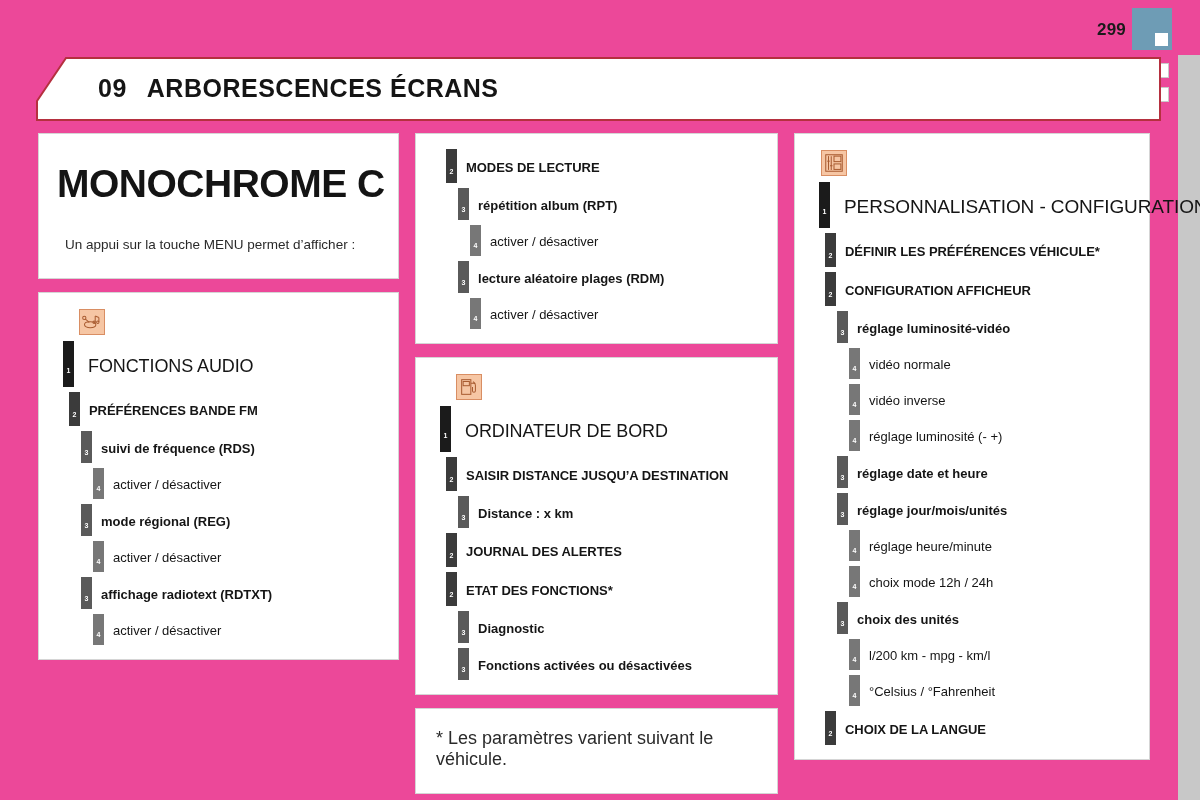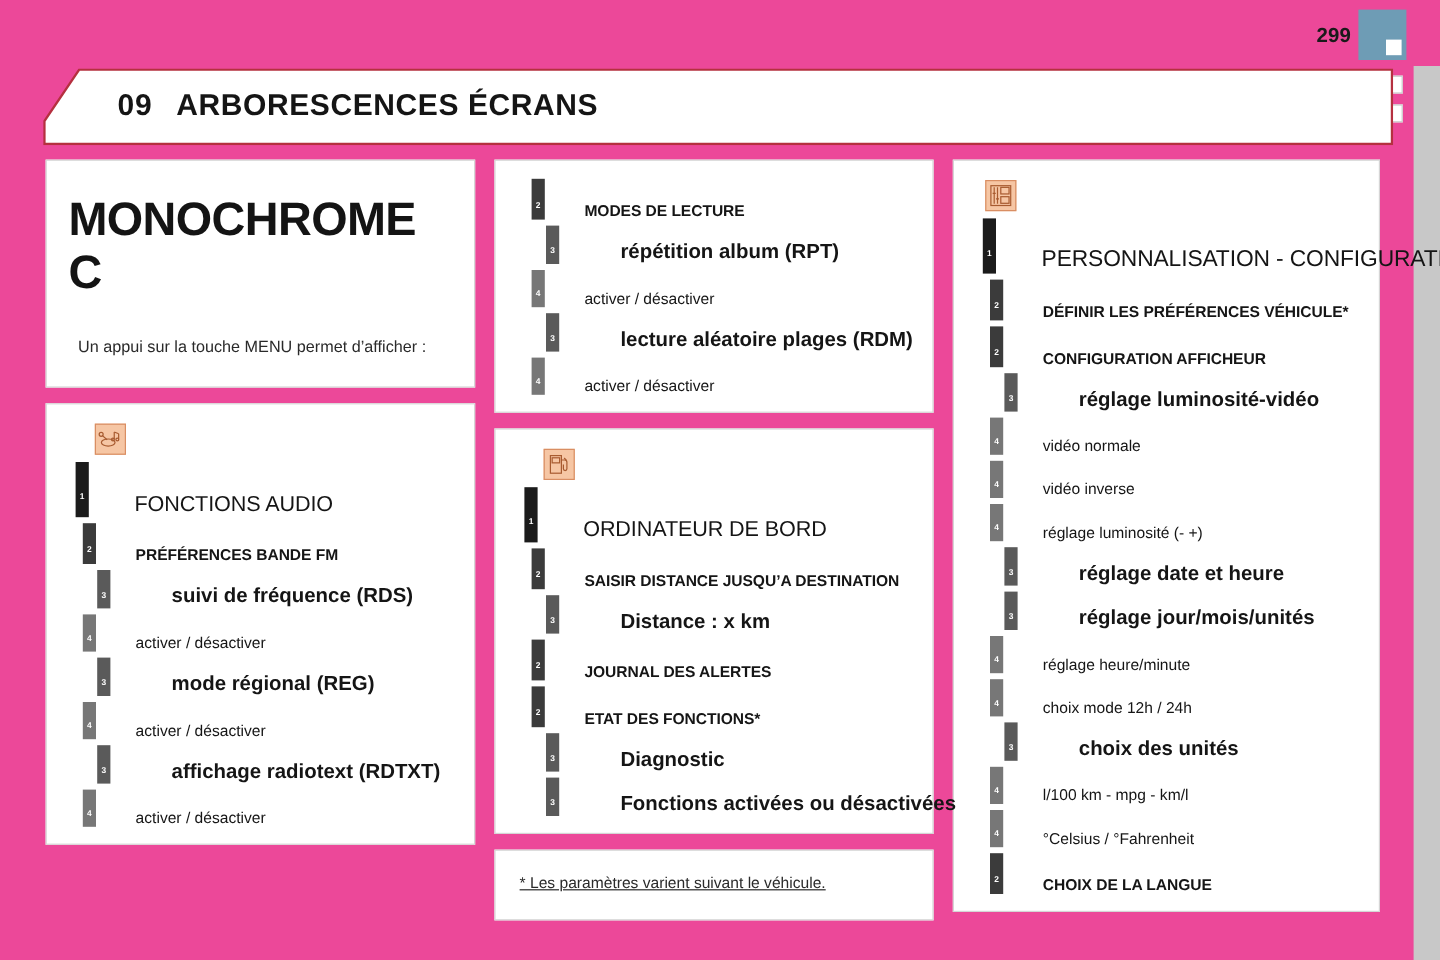--- a/index.html
+++ b/index.html
@@ -80,21 +80,21 @@
     width: 26px; height: 26px;
     border: 1.2px solid #d98e63;
     background: #f6c6a4;
     margin: 6px 0 6px 28px;
     position: relative;
   }
   .picto svg { position: absolute; inset: 1px; width: calc(100% - 2px); height: calc(100% - 2px); }
 
   
   .tree { margin-top: 2px; }
-  .node { position: relative; display: flex; align-items: flex-end; gap: 24px; }
+  .node { position: relative; display: flex; align-items: center; }
   .bar {
     flex: 0 0 auto; position: relative;
     width: 11px;
     color: #ffffff; font-size: 7px; font-weight: bold;
     font-family: "Liberation Sans", sans-serif;
   }
   .bar .num {
     position: absolute; left: 0; right: 0; text-align: center;
   }
   .node-label { flex: 1 1 auto; color: #151515; white-space: nowrap; }
@@ -113,37 +113,37 @@
   .lvl2 .bar .num { top: 19px; }
   .lvl2 .node-label {
     font-size: 13px; font-weight: bold; letter-spacing: -0.05px;
     padding: 2px 0 0 9px;
   }
 
   .lvl3 { margin-left: 30px; margin-top: 5px; }
   .lvl3 .bar { background: #5a5a5a; height: 32px; }
   .lvl3 .bar .num { top: 18px; }
   .lvl3 .node-label {
-    font-size: 17px; font-weight: bold;
-    padding: 2px 0 0 27px;
-  }
-
-  .lvl4 { margin-left: 18px; margin-top: 5px; }
+    font-size: 13px; font-weight: bold;
+    padding: 2px 0 0 9px;
+  }
+
+  .lvl4 { margin-left: 42px; margin-top: 5px; }
   .lvl4 .bar { background: #777777; height: 31px; }
   .lvl4 .bar .num { top: 17px; }
   .lvl4 .node-label {
     font-size: 13px; font-weight: normal;
     padding: 2px 0 0 9px;
   }
 
   
   .lvl1.compact .node-label { font-size: 19px; }
 
   .footnote {
-    font-size: 13px; color: #2a2a2a; padding: 9px 4px 9px 8px; text-decoration: underline;
+    font-size: 18px; color: #2a2a2a; padding: 9px 4px 9px 8px;
   }
 </style>
 </head>
 <body>
 
 <div class="page">
 
   <div class="right-gray-strip"></div>
 
   <div class="page-tab-active">
@@ -426,21 +426,21 @@
           <div class="node lvl3">
             <div class="bar">
                 <span class="num">3</span>
               </div>
             <div class="node-label">choix des unités</div>
           </div>
           <div class="node lvl4">
             <div class="bar">
                 <span class="num">4</span>
               </div>
-            <div class="node-label">l/100 km - mpg - km/l</div>
+            <div class="node-label">l/200 km - mpg - km/l</div>
           </div>
           <div class="node lvl4">
             <div class="bar">
                 <span class="num">4</span>
               </div>
             <div class="node-label">°Celsius / °Fahrenheit</div>
           </div>
           <div class="node lvl2">
             <div class="bar">
                 <span class="num">2</span>

